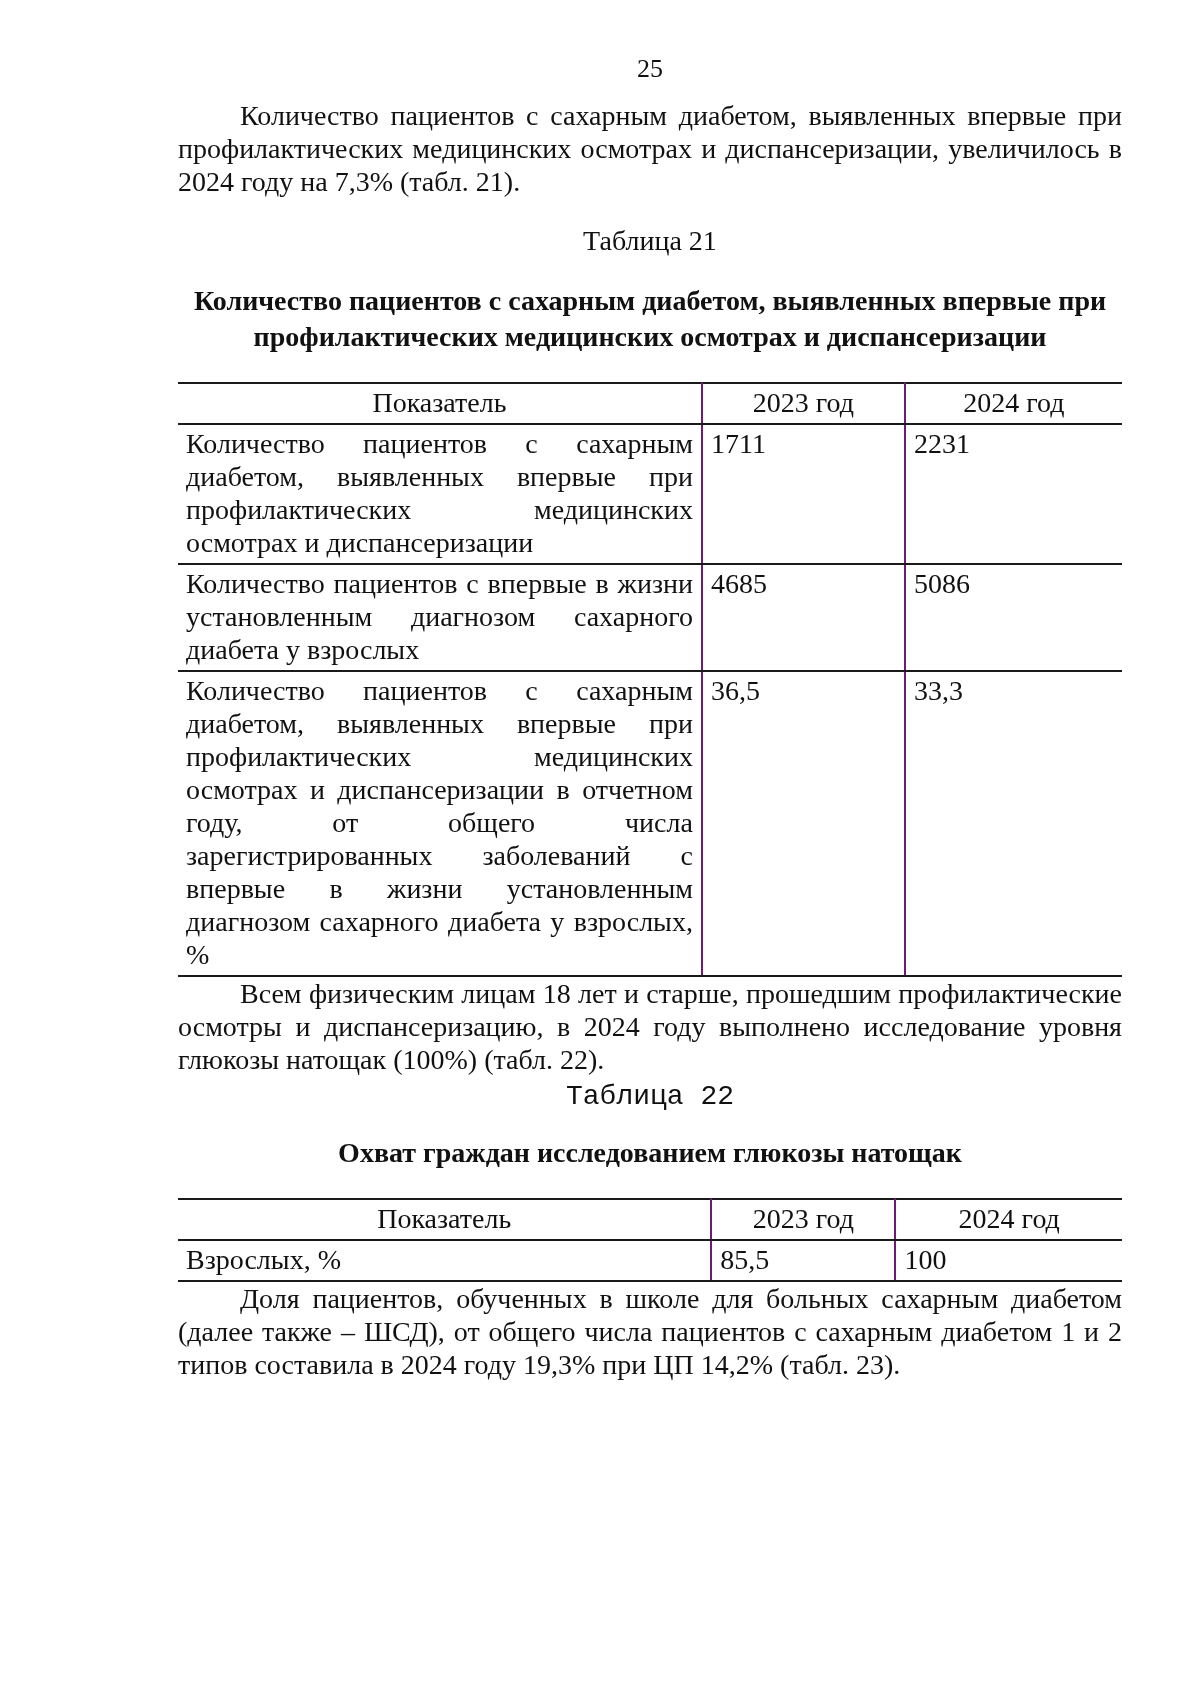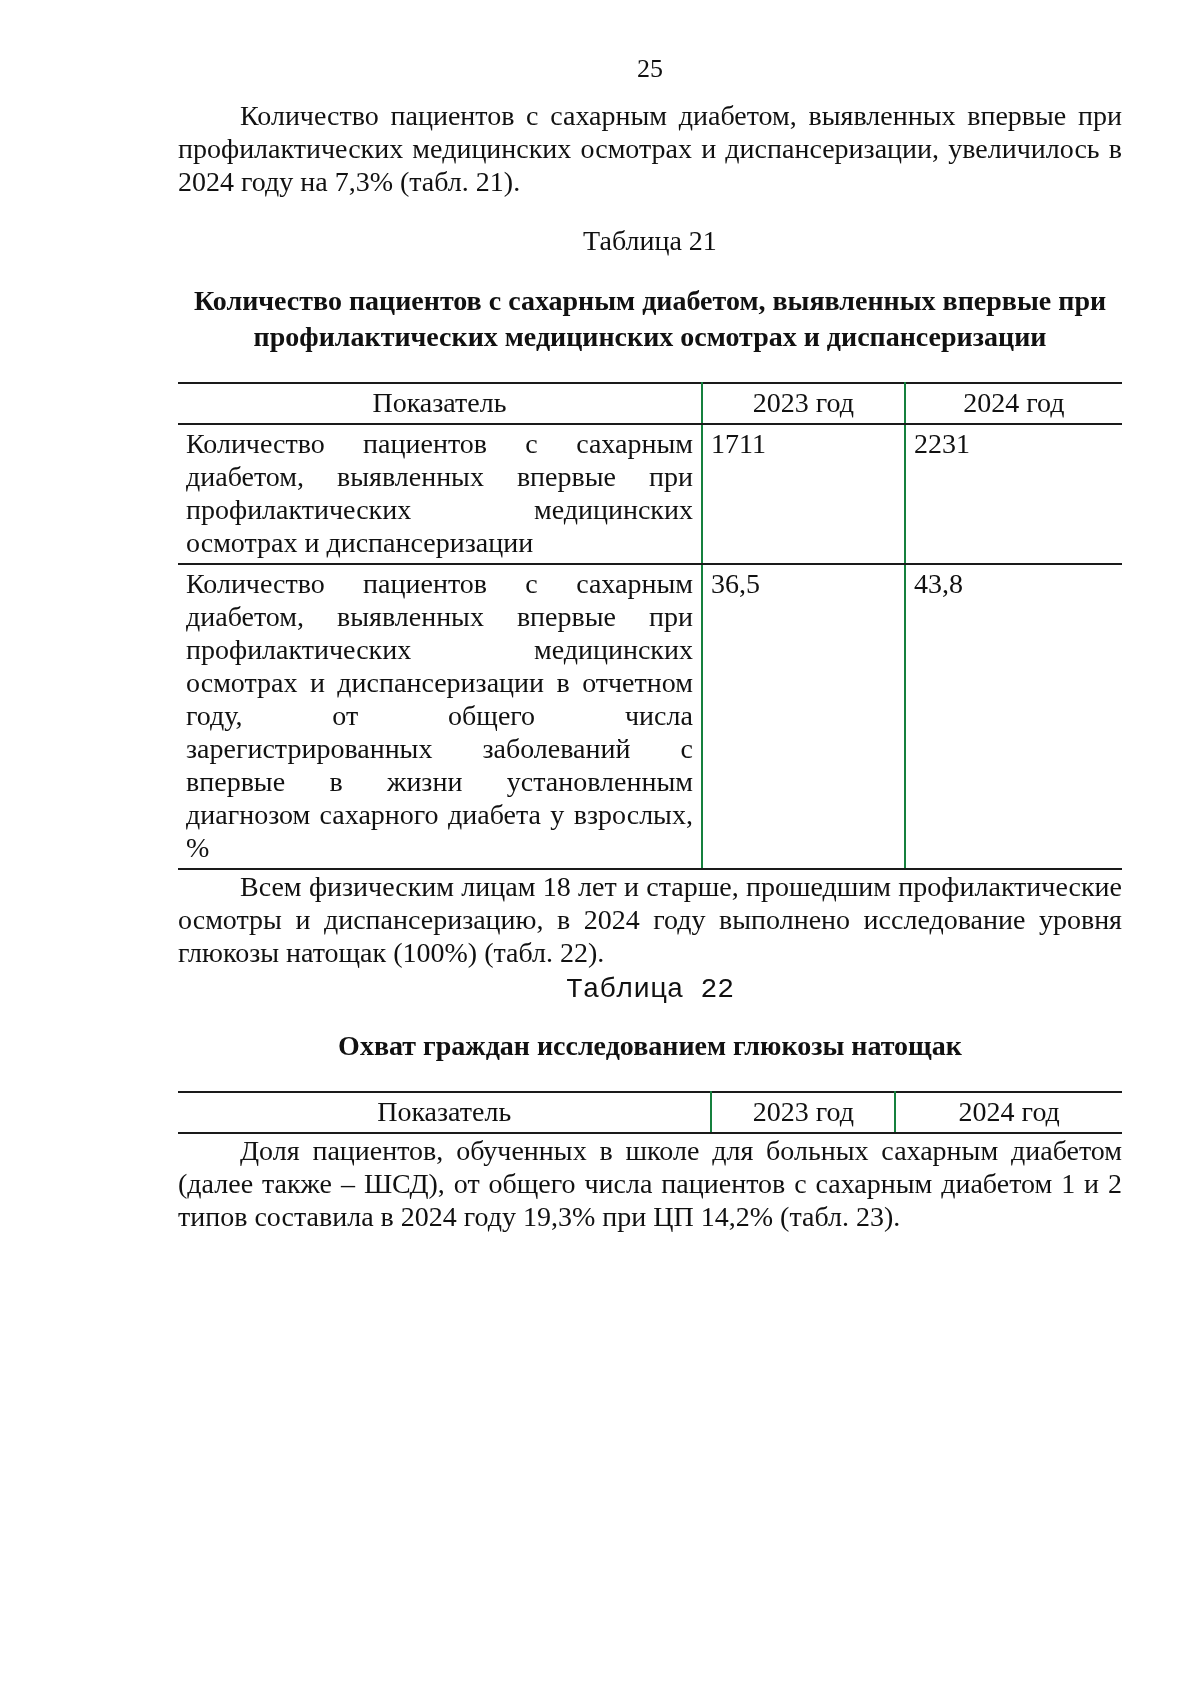--- a/index.html
+++ b/index.html
@@ -56,21 +56,21 @@
     font-weight: normal;
   }
   table.data-table th { text-align: center; }
   table.data-table td.col-indicator {
     text-align: justify;
   }
   table.data-table td.col-value {
     text-align: left;
   }
   table.data-table .v-div {
-    border-right: 2px solid #15803d;
+    border-right: 2px solid #701a75;
   }
   .t21 .col-indicator, .t21 th:first-child { width: 55.5%; }
   .t21 .c2023, .t21 th.h2023 { width: 21.5%; }
   .t21 .c2024, .t21 th.h2024 { width: 23%; }
   .t22 .col-indicator, .t22 th:first-child { width: 56.5%; }
   .t22 .c2023, .t22 th.h2023 { width: 19.5%; }
   .t22 .c2024, .t22 th.h2024 { width: 24%; }
   td.pad-bottom-extra { padding-bottom: 36px; }
   .after-table { margin-top: 30px; }
 </style>
@@ -95,40 +95,50 @@
         <th class="h2024">2024 год</th>
       </tr>
     </thead>
     <tbody>
       <tr>
         <td class="col-indicator v-div pad-bottom-extra">Количество пациентов с сахарным диабетом, выявленных впервые при профилактических медицинских осмотрах и диспансеризации</td>
         <td class="col-value v-div c2023">1711</td>
         <td class="col-value c2024">2231</td>
       </tr>
       <tr>
+        <td class="col-indicator v-div">Количество пациентов с впервые в жизни установленным диагнозом сахарного диабета у взрослых</td>
+        <td class="col-value v-div c2023">4685</td>
+        <td class="col-value c2024">5086</td>
+      </tr>
+      <tr>
         <td class="col-indicator v-div">Количество пациентов с сахарным диабетом, выявленных впервые при профилактических медицинских осмотрах и диспансеризации в отчетном году, от общего числа зарегистрированных заболеваний с впервые в жизни установленным диагнозом сахарного диабета у взрослых, %</td>
         <td class="col-value v-div c2023">36,5</td>
-        <td class="col-value c2024">43,8</td>
+        <td class="col-value c2024">33,3</td>
       </tr>
     </tbody>
   </table>
 
   <p class="body-par after-table">Всем физическим лицам 18 лет и старше, прошедшим профилактические осмотры и диспансеризацию, в 2024 году выполнено исследование уровня глюкозы натощак (100%) (табл. 22).</p>
 
   <div class="table-caption" style="margin-top:4px;font-family:Liberation Mono, monospace;">Таблица 22</div>
 
   <div class="table-title" style="margin-top:22px;">Охват граждан исследованием глюкозы натощак</div>
 
   <table class="data-table t22">
     <thead>
       <tr>
         <th class="v-div">Показатель</th>
         <th class="v-div h2023">2023 год</th>
         <th class="h2024">2024 год</th>
       </tr>
     </thead>
     <tbody>
+      <tr>
+        <td class="col-indicator v-div">Взрослых, %</td>
+        <td class="col-value v-div c2023">85,5</td>
+        <td class="col-value c2024">100</td>
+      </tr>
     </tbody>
   </table>
 
   <p class="body-par after-table">Доля пациентов, обученных в школе для больных сахарным диабетом (далее также – ШСД), от общего числа пациентов с сахарным диабетом 1 и 2 типов составила в 2024 году 19,3% при ЦП 14,2% (табл. 23).</p>
 
 </div>
 
 </body></html>

